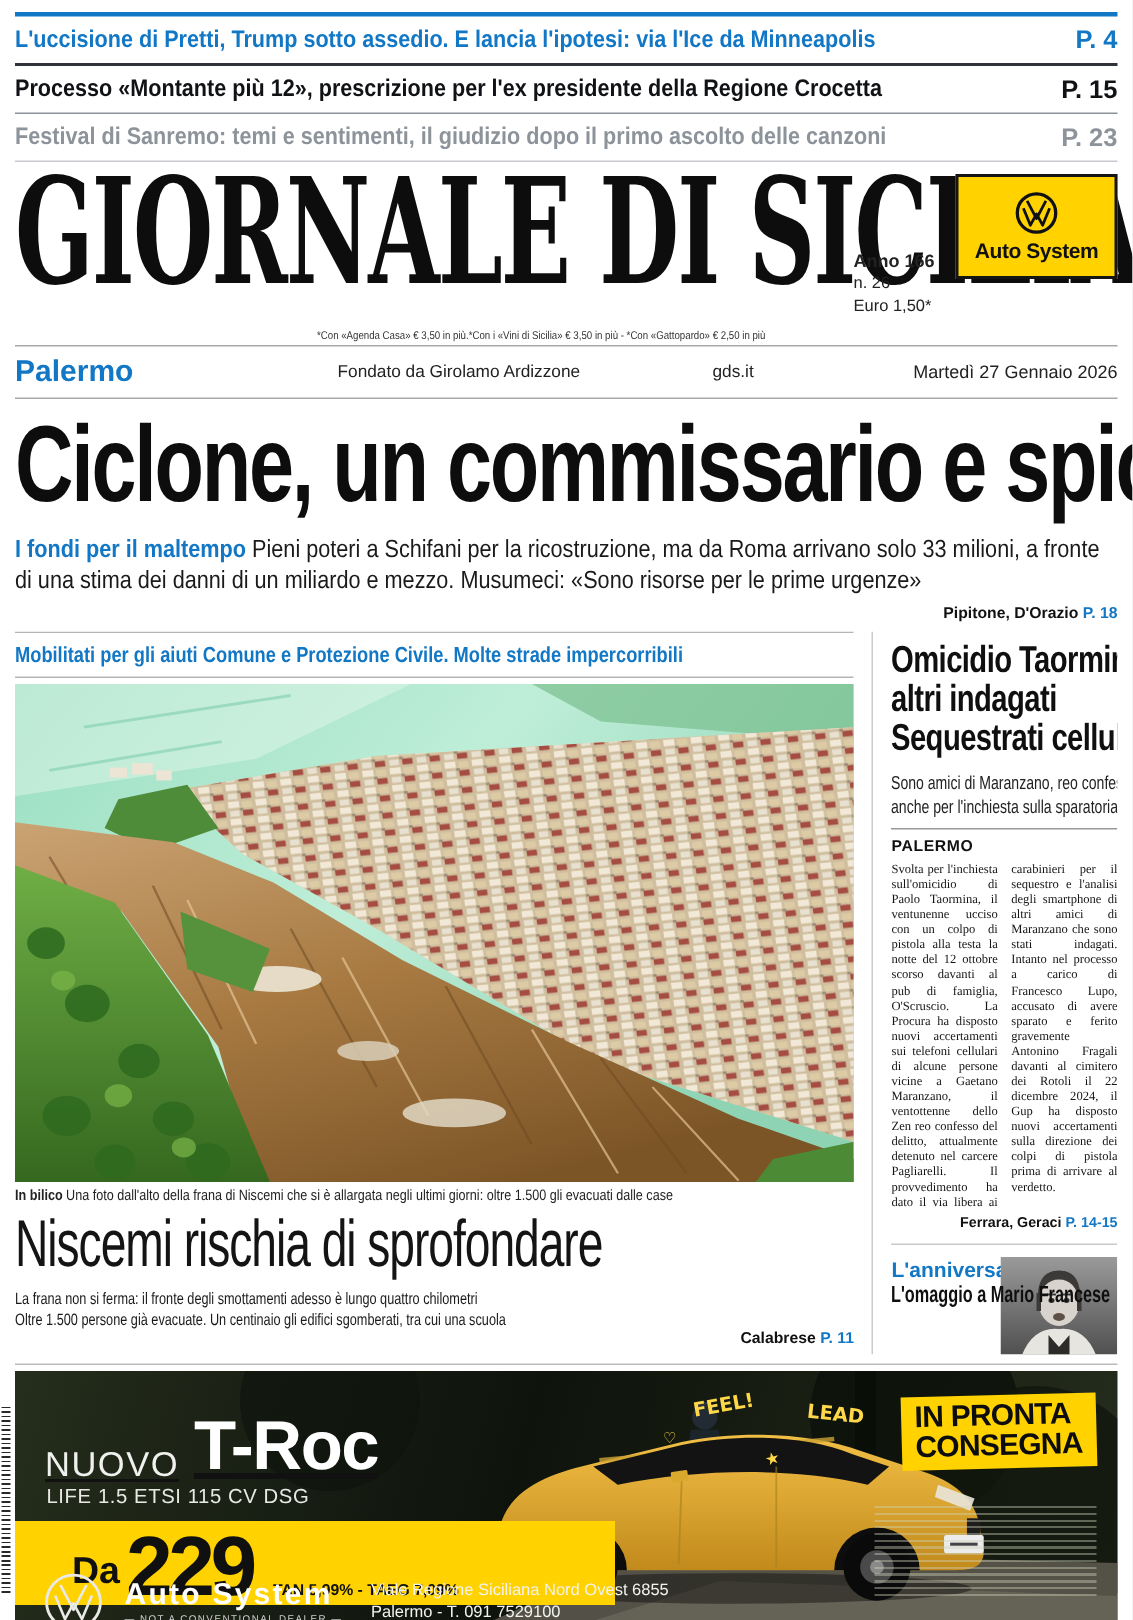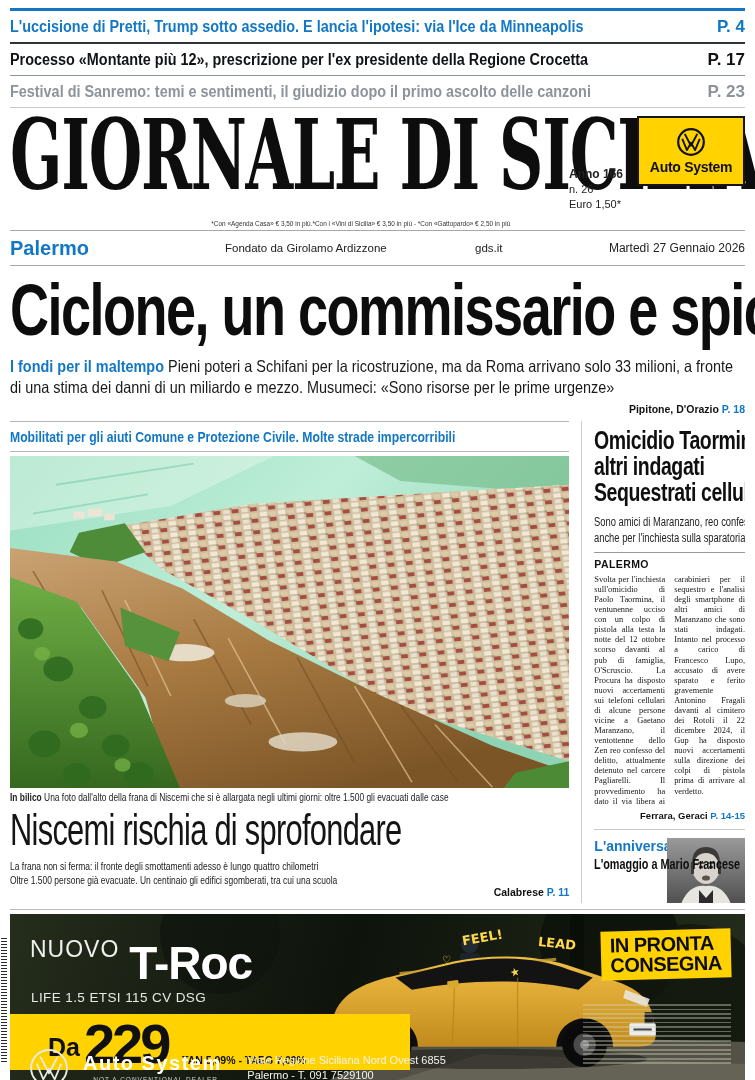--- a/index.html
+++ b/index.html
@@ -70,21 +70,21 @@
   .mini-text{flex:1;min-width:0;}
   .mini-label{color:#1277c4;font-weight:800;font-size:14px;}
   .mini-title{font-weight:800;font-size:15.5px;line-height:1.15;color:#0f0f0f;margin-top:1px;}
   .mini-photo{flex:0 0 78px;}
   .mini-photo svg{display:block;width:78px;}
   
   .ad-rule{border-top:1px solid #bbb;margin:6px 10px 0;}
   .ad{position:relative;margin:4px 10px 0;height:184px;overflow:hidden;
       background:linear-gradient(105deg,#252d1c,#0e130c 45%,#1a2013 72%,#262e1e);}
   .ad-bg{position:absolute;inset:0;}
-  .ad-title{position:absolute;left:20px;top:22px;display:flex;align-items:flex-start;gap:10px;}
+  .ad-title{position:absolute;left:20px;top:22px;display:flex;align-items:flex-end;gap:10px;text-decoration:underline;}
   .ad-nuovo{font-size:23px;color:#f0f0ee;letter-spacing:1px;}
   .ad-model{font-size:46px;font-weight:900;color:#fff;letter-spacing:-1px;}
   .ad-trim{position:absolute;left:21px;top:76px;font-size:13.5px;color:#e9e9e4;letter-spacing:.4px;}
   .ad-band{position:absolute;left:0;top:100px;width:400px;height:56px;background:#ffd200;
            display:flex;align-items:flex-end;padding-left:38px;box-sizing:border-box;}
   .ad-da{font-size:25px;font-weight:900;color:#101010;margin:0 4px 8px 0;}
   .ad-price{font-size:56px;font-weight:900;color:#101010;letter-spacing:-3px;line-height:.85;margin-bottom:2px;}
   .ad-suffix{font-size:25px;font-weight:900;color:#101010;margin:0 0 18px 4px;}
   .ad-fin{position:absolute;left:172px;bottom:4px;font-size:10.5px;font-weight:800;color:#101010;}
   .ad-ribbon{position:absolute;right:14px;top:16px;background:#ffd200;color:#0d0d0d;
@@ -111,21 +111,21 @@
 
 <div class="page">
 
   <div class="topbar">
     <div class="ts ts1">
       <span class="ts-text sx sx90">L'uccisione di Pretti, Trump sotto assedio. E lancia l'ipotesi: via l'Ice da Minneapolis</span>
       <span class="ts-page">P. 4</span>
     </div>
     <div class="ts ts2">
       <span class="ts-text sx sx90">Processo «Montante più 12», prescrizione per l'ex presidente della Regione Crocetta</span>
-      <span class="ts-page">P. 17</span>
+      <span class="ts-page">P. 15</span>
     </div>
     <div class="ts ts3">
       <span class="ts-text sx sx90">Festival di Sanremo: temi e sentimenti, il giudizio dopo il primo ascolto delle canzoni</span>
       <span class="ts-page">P. 23</span>
     </div>
   </div>
 
   <div class="masthead">
     <div class="mast-title">GIORNALE DI SICILIA</div>
     <div class="edition">

